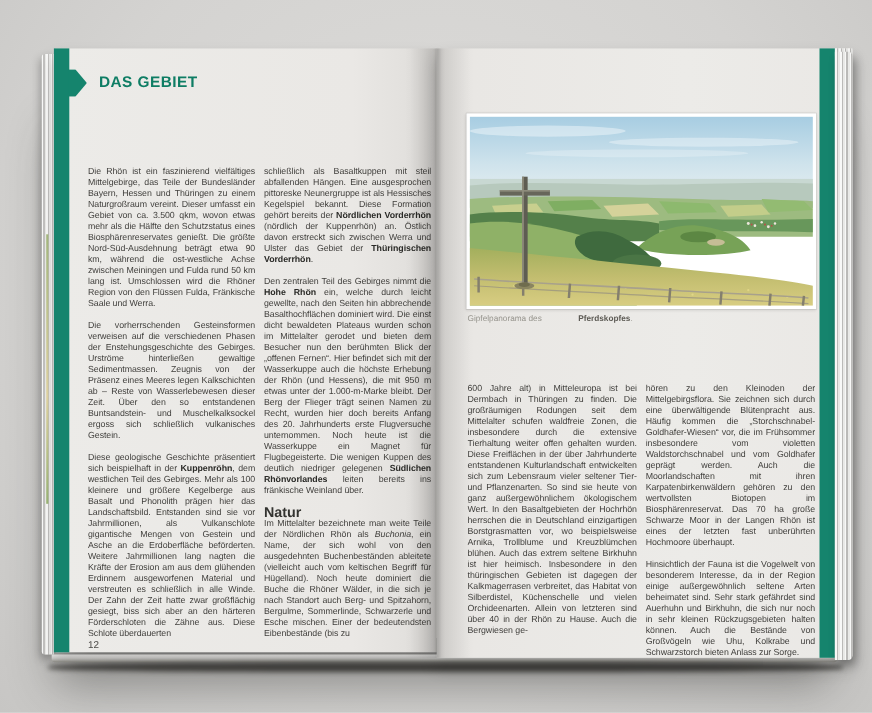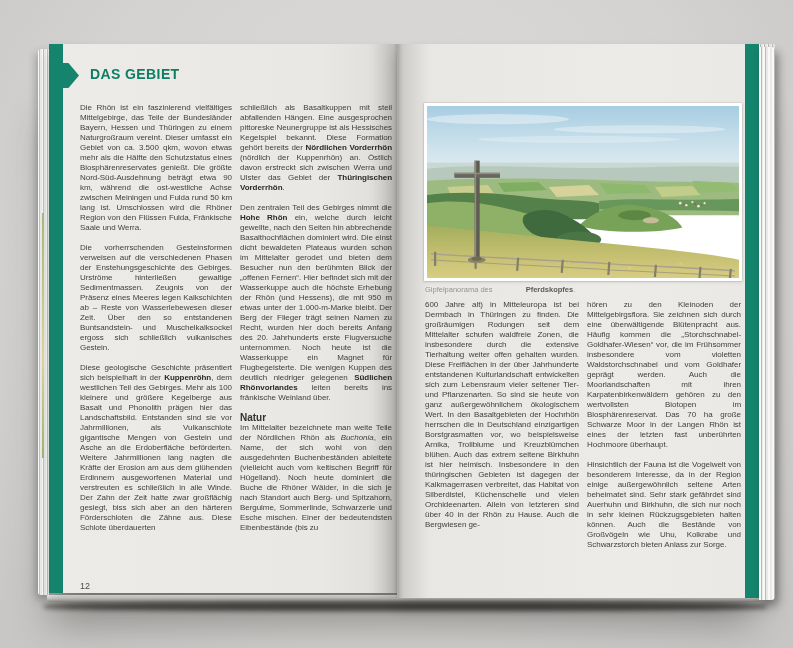--- a/index.html
+++ b/index.html
@@ -40,31 +40,31 @@
     background:#2c2b28; filter: blur(2.5px); opacity:.8; border-radius:40%; }
 
   
   .chapter-band { position:absolute; left:0; top:0; bottom:0; width:14px; }
   .chapter-arrow { position:absolute; left:13px; top:19px; width:17px; height:25px;
     clip-path: polygon(0 0, 38% 0, 100% 50%, 38% 100%, 0 100%); }
   .chapter-title { position:absolute; left:41px; top:22px; font-size:14px; font-weight:bold;
     letter-spacing:.4px; }
 
   
-  .cols { position:absolute; display:flex; gap:8px; overflow:hidden; }
+  .cols { position:absolute; display:flex; gap:8px; overflow:hidden;margin-top:48px; }
   .page.left .cols { left:31px; top:59px; width:312px; height:468px; }
   .page.right .cols { left:28px; top:256px; width:316px; height:292px; }
   .col { width:152px; }
   .page.right .col { width:154px; }
   .col p { font-size:8px; line-height:10px; text-align:justify; color:#403f3c;
     margin-bottom:10px; hyphens:auto; -webkit-hyphens:auto; letter-spacing:-.05px; }
   .col p:last-child { margin-bottom:0; }
   .col .b, .col p .b { font-weight:bold; color:#2a2a27; }
   .col .i { font-style:italic; }
-  .subhead { font-size:10px; line-height:10px; font-weight:bold; color:#333330; }
+  .subhead { font-size:13px; line-height:10px; font-weight:bold; color:#333330; }
 
   .pagenum { position:absolute; font-size:9px; color:#4c4b48; }
   .page.left .pagenum { left:31px; top:524px;margin-top:13px; }
   .page.right .pagenum { right:18px; top:529px; text-align:right; }
 
   
   .photo-frame { position:absolute; left:27px; top:59px; width:318px; height:178px;
     background:#fff; padding:3px; box-shadow:0 0 0 .5px rgba(0,0,0,.12), 0 1px 3px rgba(0,0,0,.15); }
   .photo-frame svg { display:block; width:100%; height:100%; }
   .photo-caption { position:absolute; left:28px; top:241px; width:316px; font-size:7.5px;

